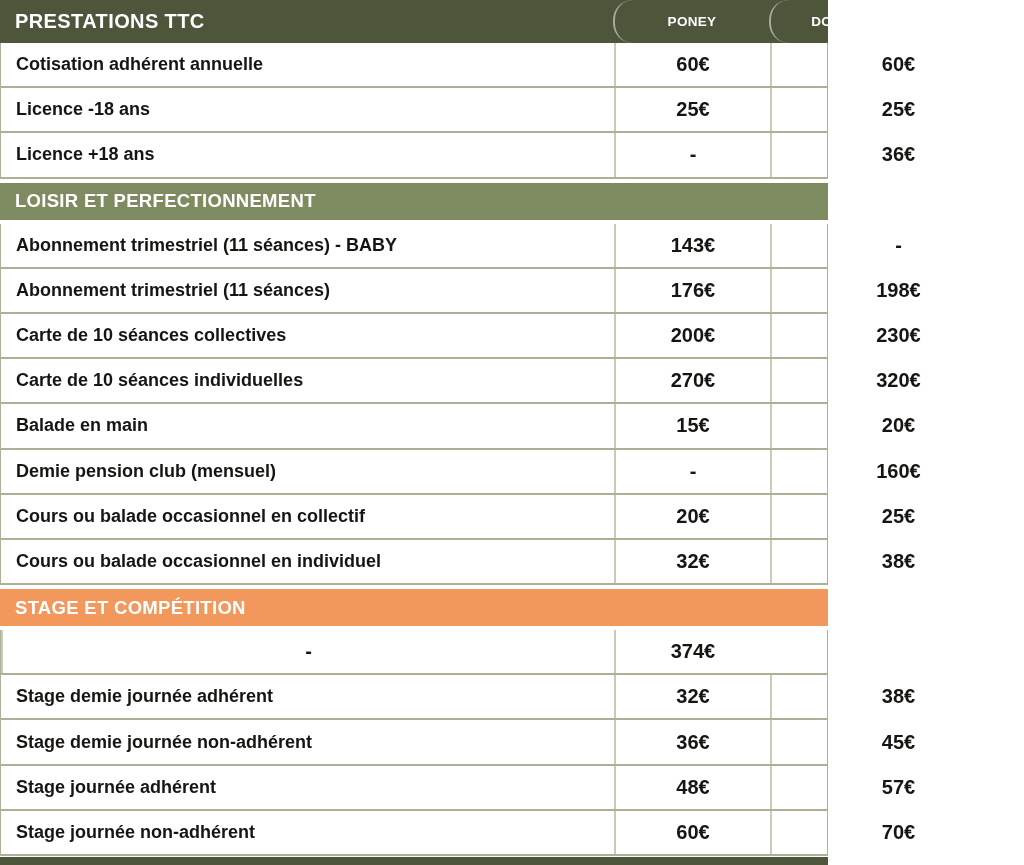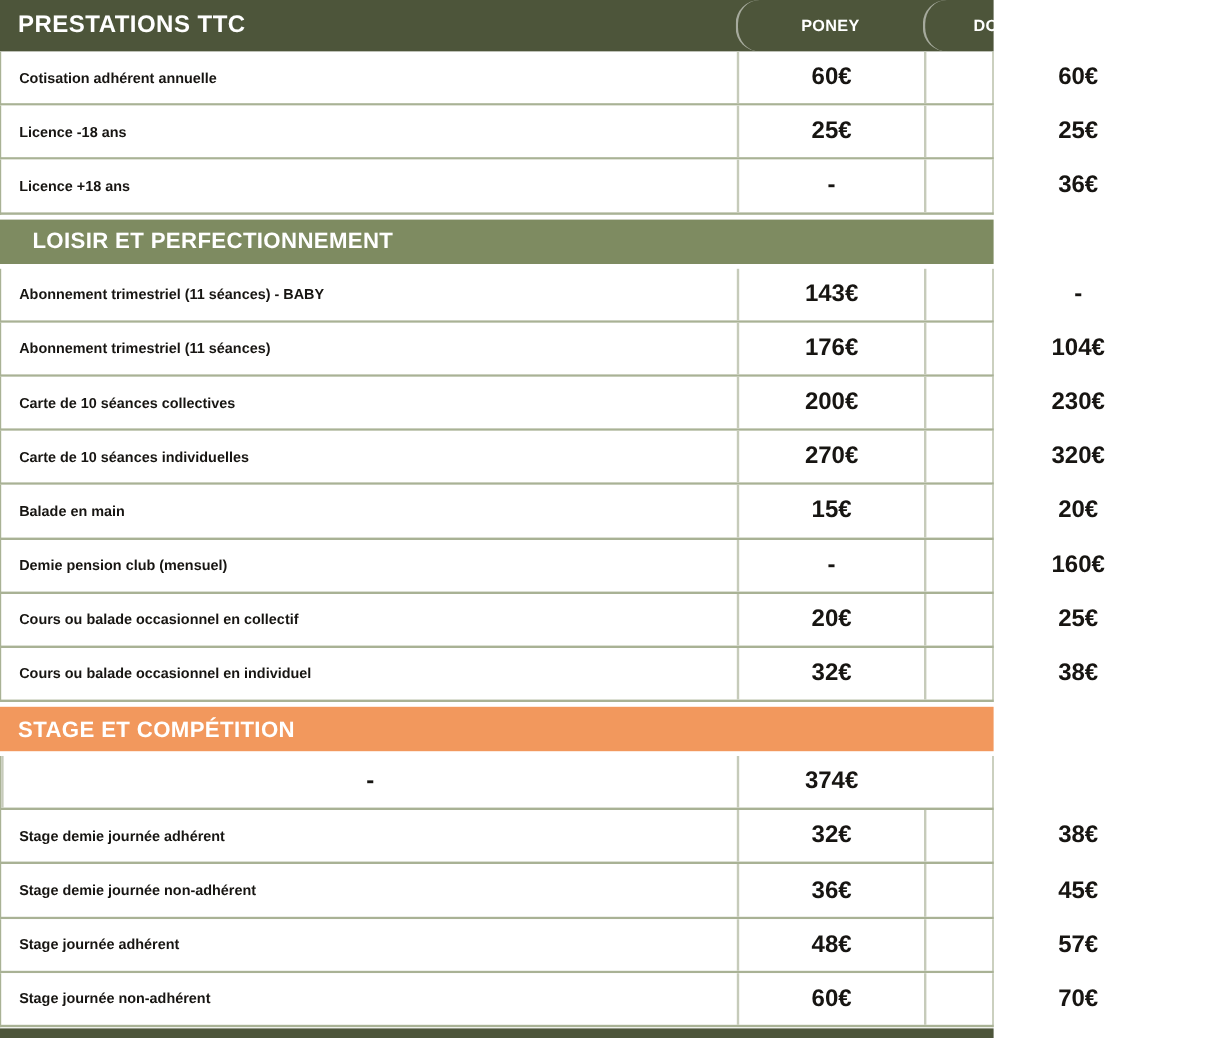--- a/index.html
+++ b/index.html
@@ -30,42 +30,42 @@
   }
   .row.head .cell{border-color:rgba(255,255,255,0.55);}
   .row.head .cell.label{
     font-size:20px;font-weight:800;letter-spacing:0.4px;
     padding-left:15px;
   }
   .row.head .cell.price{font-size:13.5px;font-weight:800;letter-spacing:0.3px;}
 
   
   .cell{display:flex;align-items:center;}
-  .cell.label{padding-left:15px;font-weight:800;font-size:12px;}
+  .cell.label{padding-left:15px;font-weight:800;font-size:18px;}
   .cell.price{justify-content:center;font-weight:800;font-size:20px;}
   .cell.price,.row .cell:nth-child(2),.row .cell:nth-child(3){border-left:2px solid var(--vdivider);}
   .row.head .cell:nth-child(2),.row.head .cell:nth-child(3){border-left:2px solid rgba(255,255,255,0.5);border-radius:20px;}
 
   
   .row.item{
     height:45.2px;
     background:#ffffff;
     border-bottom:2px solid var(--divider);
     border-left:1px solid var(--divider);
     border-right:1px solid var(--divider);
   }
 
   
   .row.section{
     display:flex;align-items:center;
     height:37px;
     margin:4px 0;
     color:#ffffff;
   }
-  .row.section.olive{background:var(--olive);padding-left:12px;}
+  .row.section.olive{background:var(--olive);}
   .row.section.orange{background:var(--orange);}
   .section-label{
     padding-left:15px;font-weight:800;font-size:18.5px;letter-spacing:0.3px;
   }
 
   
   .bottom-strip{height:8px;background:var(--header-bg);margin-top:auto;}
 </style>
 </head>
 <body>
@@ -98,21 +98,21 @@
         <div class="section-label">LOISIR ET PERFECTIONNEMENT</div>
       </div>
       <div class="row item">
         <div class="cell label">Abonnement trimestriel (11 séances) - BABY</div>
         <div class="cell price">143€</div>
         <div class="cell price">-</div>
       </div>
       <div class="row item">
         <div class="cell label">Abonnement trimestriel (11 séances)</div>
         <div class="cell price">176€</div>
-        <div class="cell price">104€</div>
+        <div class="cell price">198€</div>
       </div>
       <div class="row item">
         <div class="cell label">Carte de 10 séances collectives</div>
         <div class="cell price">200€</div>
         <div class="cell price">230€</div>
       </div>
       <div class="row item">
         <div class="cell label">Carte de 10 séances individuelles</div>
         <div class="cell price">270€</div>
         <div class="cell price">320€</div>

